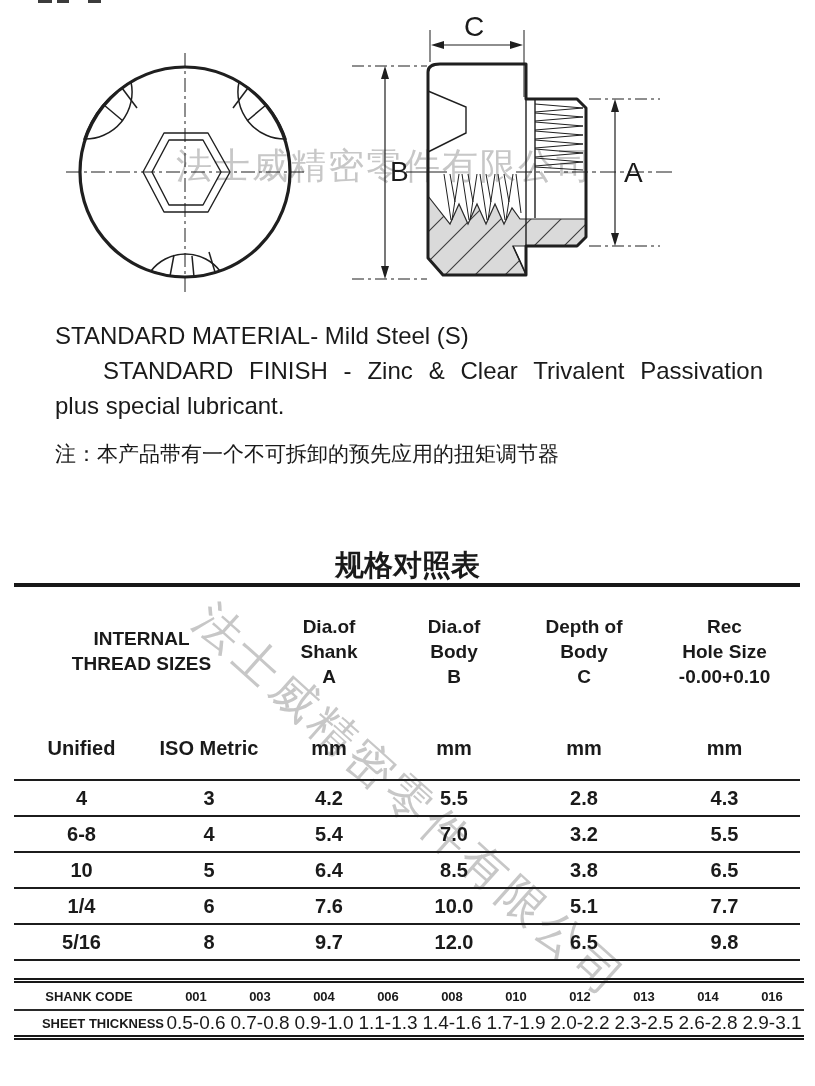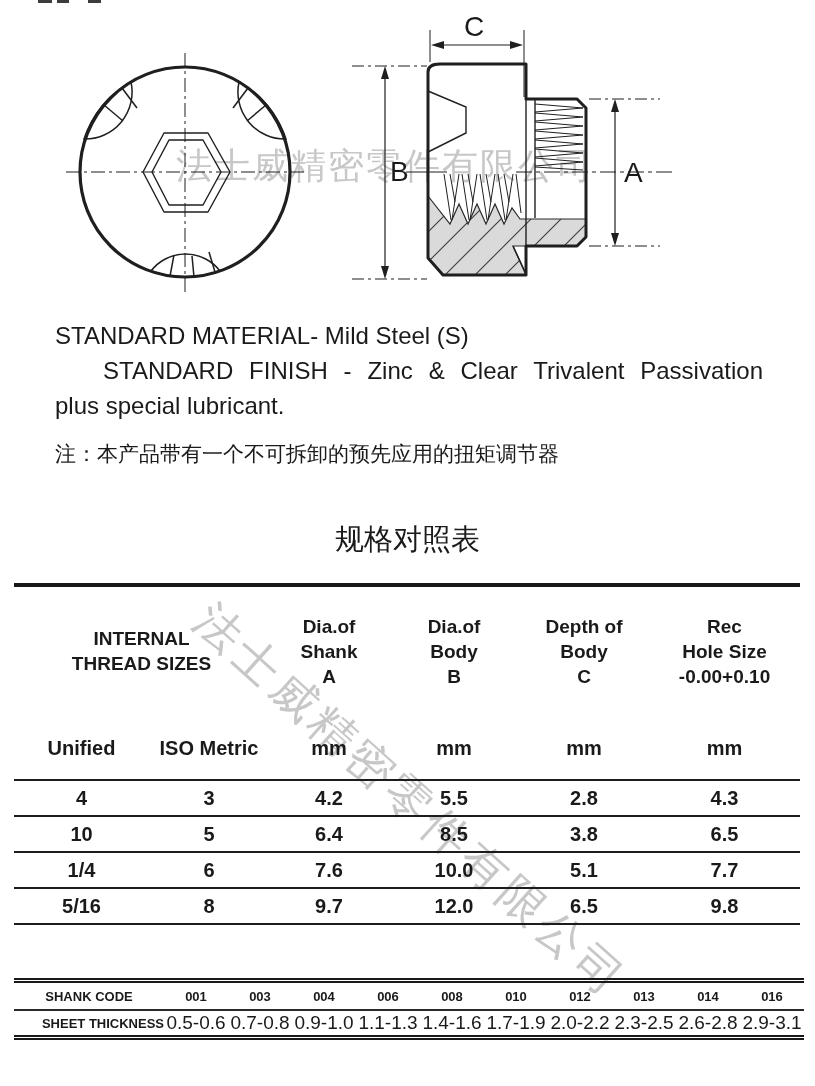--- a/index.html
+++ b/index.html
@@ -12,21 +12,21 @@
   
   .frag{position:absolute;top:0;height:3px;background:#3c3c3c;}
   .f1{left:38px;width:14px;} .f2{left:57px;width:12px;} .f3{left:88px;width:13px;}
   
   .drawings{position:absolute;left:0;top:0;z-index:2;}
   
   .paras{position:absolute;left:55px;top:318px;width:708px;z-index:3;font-size:24px;line-height:35px;}
   .paras .b{font-weight:normal;}
   .line-justify{text-align:justify;text-align-last:justify;margin-left:48px;}
   .note-cn{position:absolute;left:55px;top:440px;font-size:21px;z-index:3;}
-  .tbl-title{position:absolute;left:0;top:520px;width:815px;text-align:center;font-size:29px;font-weight:400;z-index:3;}
+  .tbl-title{position:absolute;left:0;top:546px;width:815px;text-align:center;font-size:29px;font-weight:700;z-index:3;}
   
   table{border-collapse:collapse;z-index:3;margin-top:20px;}
   .spec-table{position:absolute;left:14px;top:563px;width:786px;border-top:4px solid #181818;table-layout:fixed;}
   .spec-table th,.spec-table td{text-align:center;padding:0;font-weight:bold;}
   .spec-table .h1 th{font-size:19px;font-weight:bold;vertical-align:middle;height:112px;line-height:25px;padding-top:8px;}
   .spec-table .h2 td{font-size:20px;height:62px;vertical-align:middle;border-bottom:2px solid #1c1c1c;padding-top:10px;}
   .spec-table tbody td{font-size:20px;height:34px;border-bottom:2px solid #1c1c1c;}
   
   .shank-table{position:absolute;left:14px;top:958px;width:790px;border-top:5px double #181818;border-bottom:5px double #181818;table-layout:fixed;}
   .shank-table td{text-align:center;padding:0;}
@@ -228,20 +228,28 @@
     <tbody>
       <tr>
         <td>4</td>
         <td>3</td>
         <td>4.2</td>
         <td>5.5</td>
         <td>2.8</td>
         <td>4.3</td>
       </tr>
       <tr>
+        <td>6-8</td>
+        <td>4</td>
+        <td>5.4</td>
+        <td>7.0</td>
+        <td>3.2</td>
+        <td>5.5</td>
+      </tr>
+      <tr>
         <td>10</td>
         <td>5</td>
         <td>6.4</td>
         <td>8.5</td>
         <td>3.8</td>
         <td>6.5</td>
       </tr>
       <tr>
         <td>1/4</td>
         <td>6</td>

